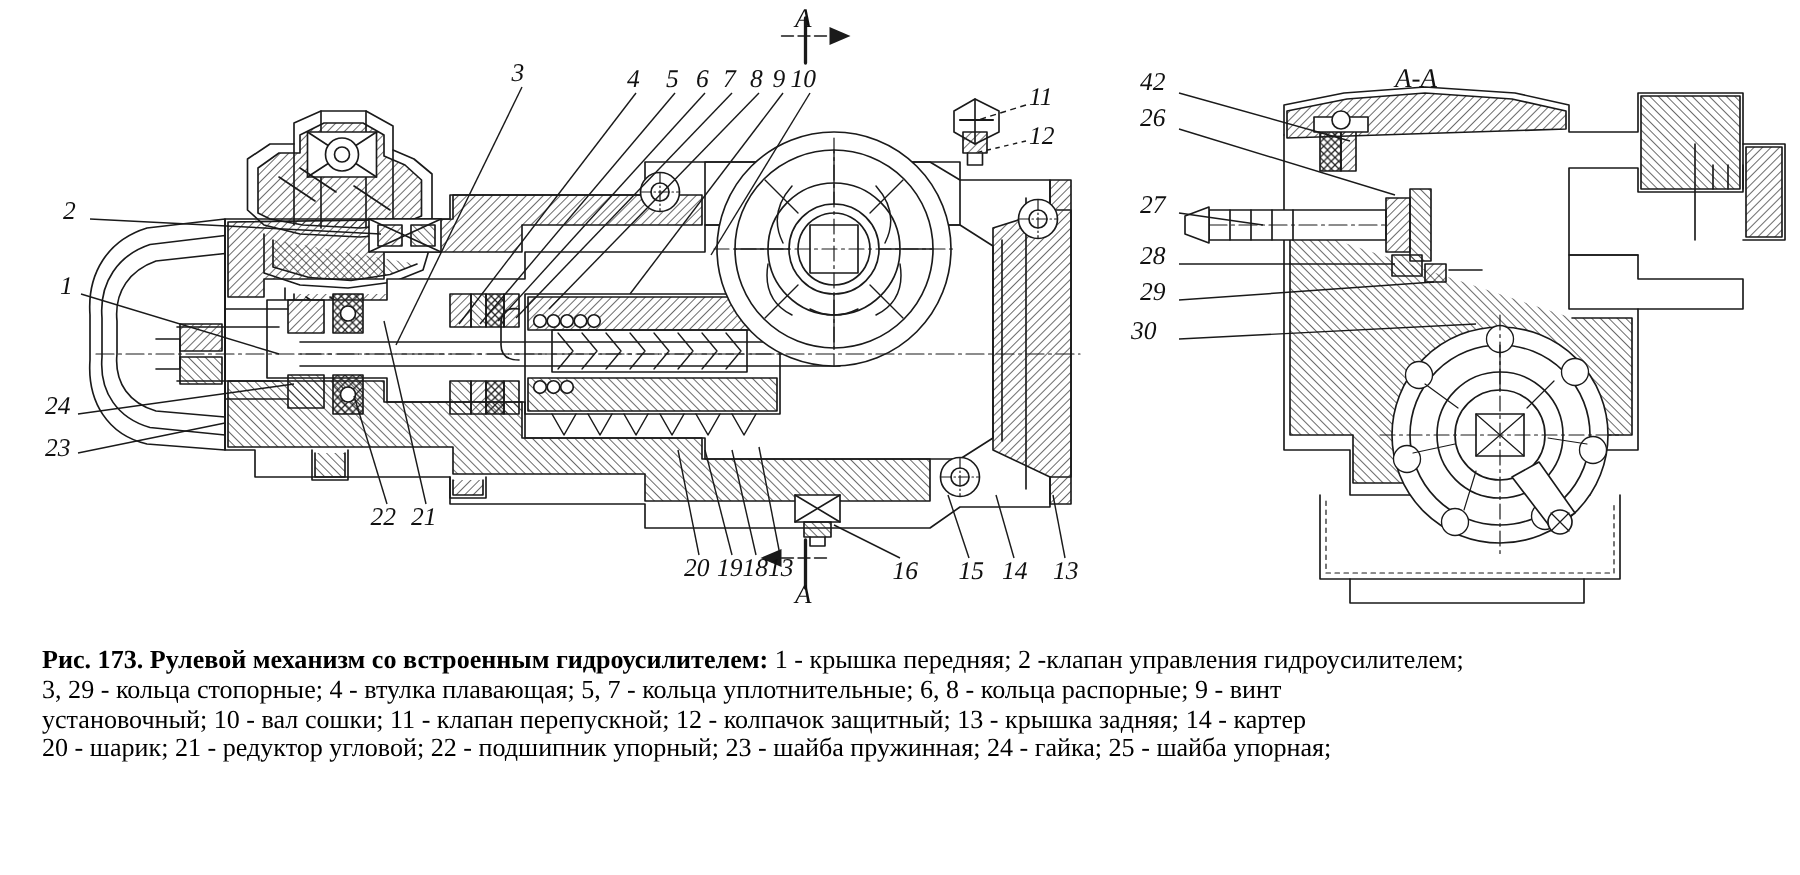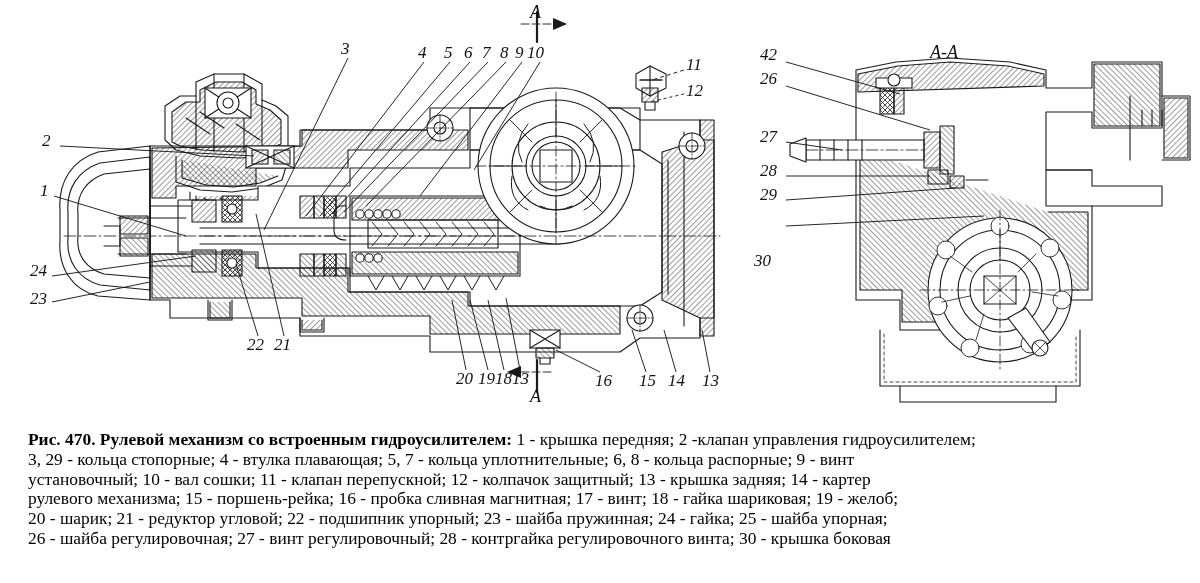--- a/index.html
+++ b/index.html
@@ -372,27 +372,25 @@
   <span class="callout" style="left:595px; top:372px;">16</span>
   <span class="callout" style="left:639px; top:372px;">15</span>
   <span class="callout" style="left:668px; top:372px;">14</span>
   <span class="callout" style="left:702px; top:372px;">13</span>
 
   <span class="callout" style="left:760px; top:46px;">42</span>
   <span class="callout" style="left:760px; top:70px;">26</span>
   <span class="callout" style="left:760px; top:128px;">27</span>
   <span class="callout" style="left:760px; top:162px;font-style:italic;">28</span>
   <span class="callout" style="left:760px; top:186px;font-family:Liberation Serif, serif;">29</span>
-  <span class="callout" style="left:754px; top:212px;margin-top:40px;">30</span>
+  <span class="callout" style="left:754px; top:212px;">30</span>
 
   <span class="secmark big" style="left:530px; top:2px;">A</span>
   <span class="secmark big" style="left:530px; top:386px;">A</span>
   <span class="secmark big" style="left:930px; top:42px;">A-A</span>
 </div>
 
 <div id="caption">
-  <div class="line"><b>Рис. 470.</b> <b>Рулевой механизм со встроенным гидроусилителем:</b><span> 1 - крышка передняя; 2 -клапан управления гидроусилителем;</span></div>
+  <div class="line"><b>Рис. 173.</b> <b>Рулевой механизм со встроенным гидроусилителем:</b><span> 1 - крышка передняя; 2 -клапан управления гидроусилителем;</span></div>
   <div class="line">3, 29 - кольца стопорные; 4 - втулка плавающая; 5, 7 - кольца  уплотнительные; 6, 8 - кольца распорные; 9 - винт</div>
   <div class="line">установочный; 10 - вал сошки; 11 - клапан перепускной; 12 - колпачок защитный; 13 - крышка задняя; 14 - картер</div>
-  <div class="line">рулевого механизма; 15 - поршень-рейка; 16 - пробка сливная магнитная; 17 - винт; 18 - гайка шариковая; 19 - желоб;</div>
   <div class="line">20 - шарик; 21 - редуктор угловой; 22 - подшипник упорный; 23 - шайба пружинная; 24 - гайка; 25 - шайба упорная;</div>
-  <div class="line">26 - шайба регулировочная; 27 - винт регулировочный; 28 - контргайка регулировочного винта; 30 - крышка боковая</div>
 </div>
 
 </body></html>

